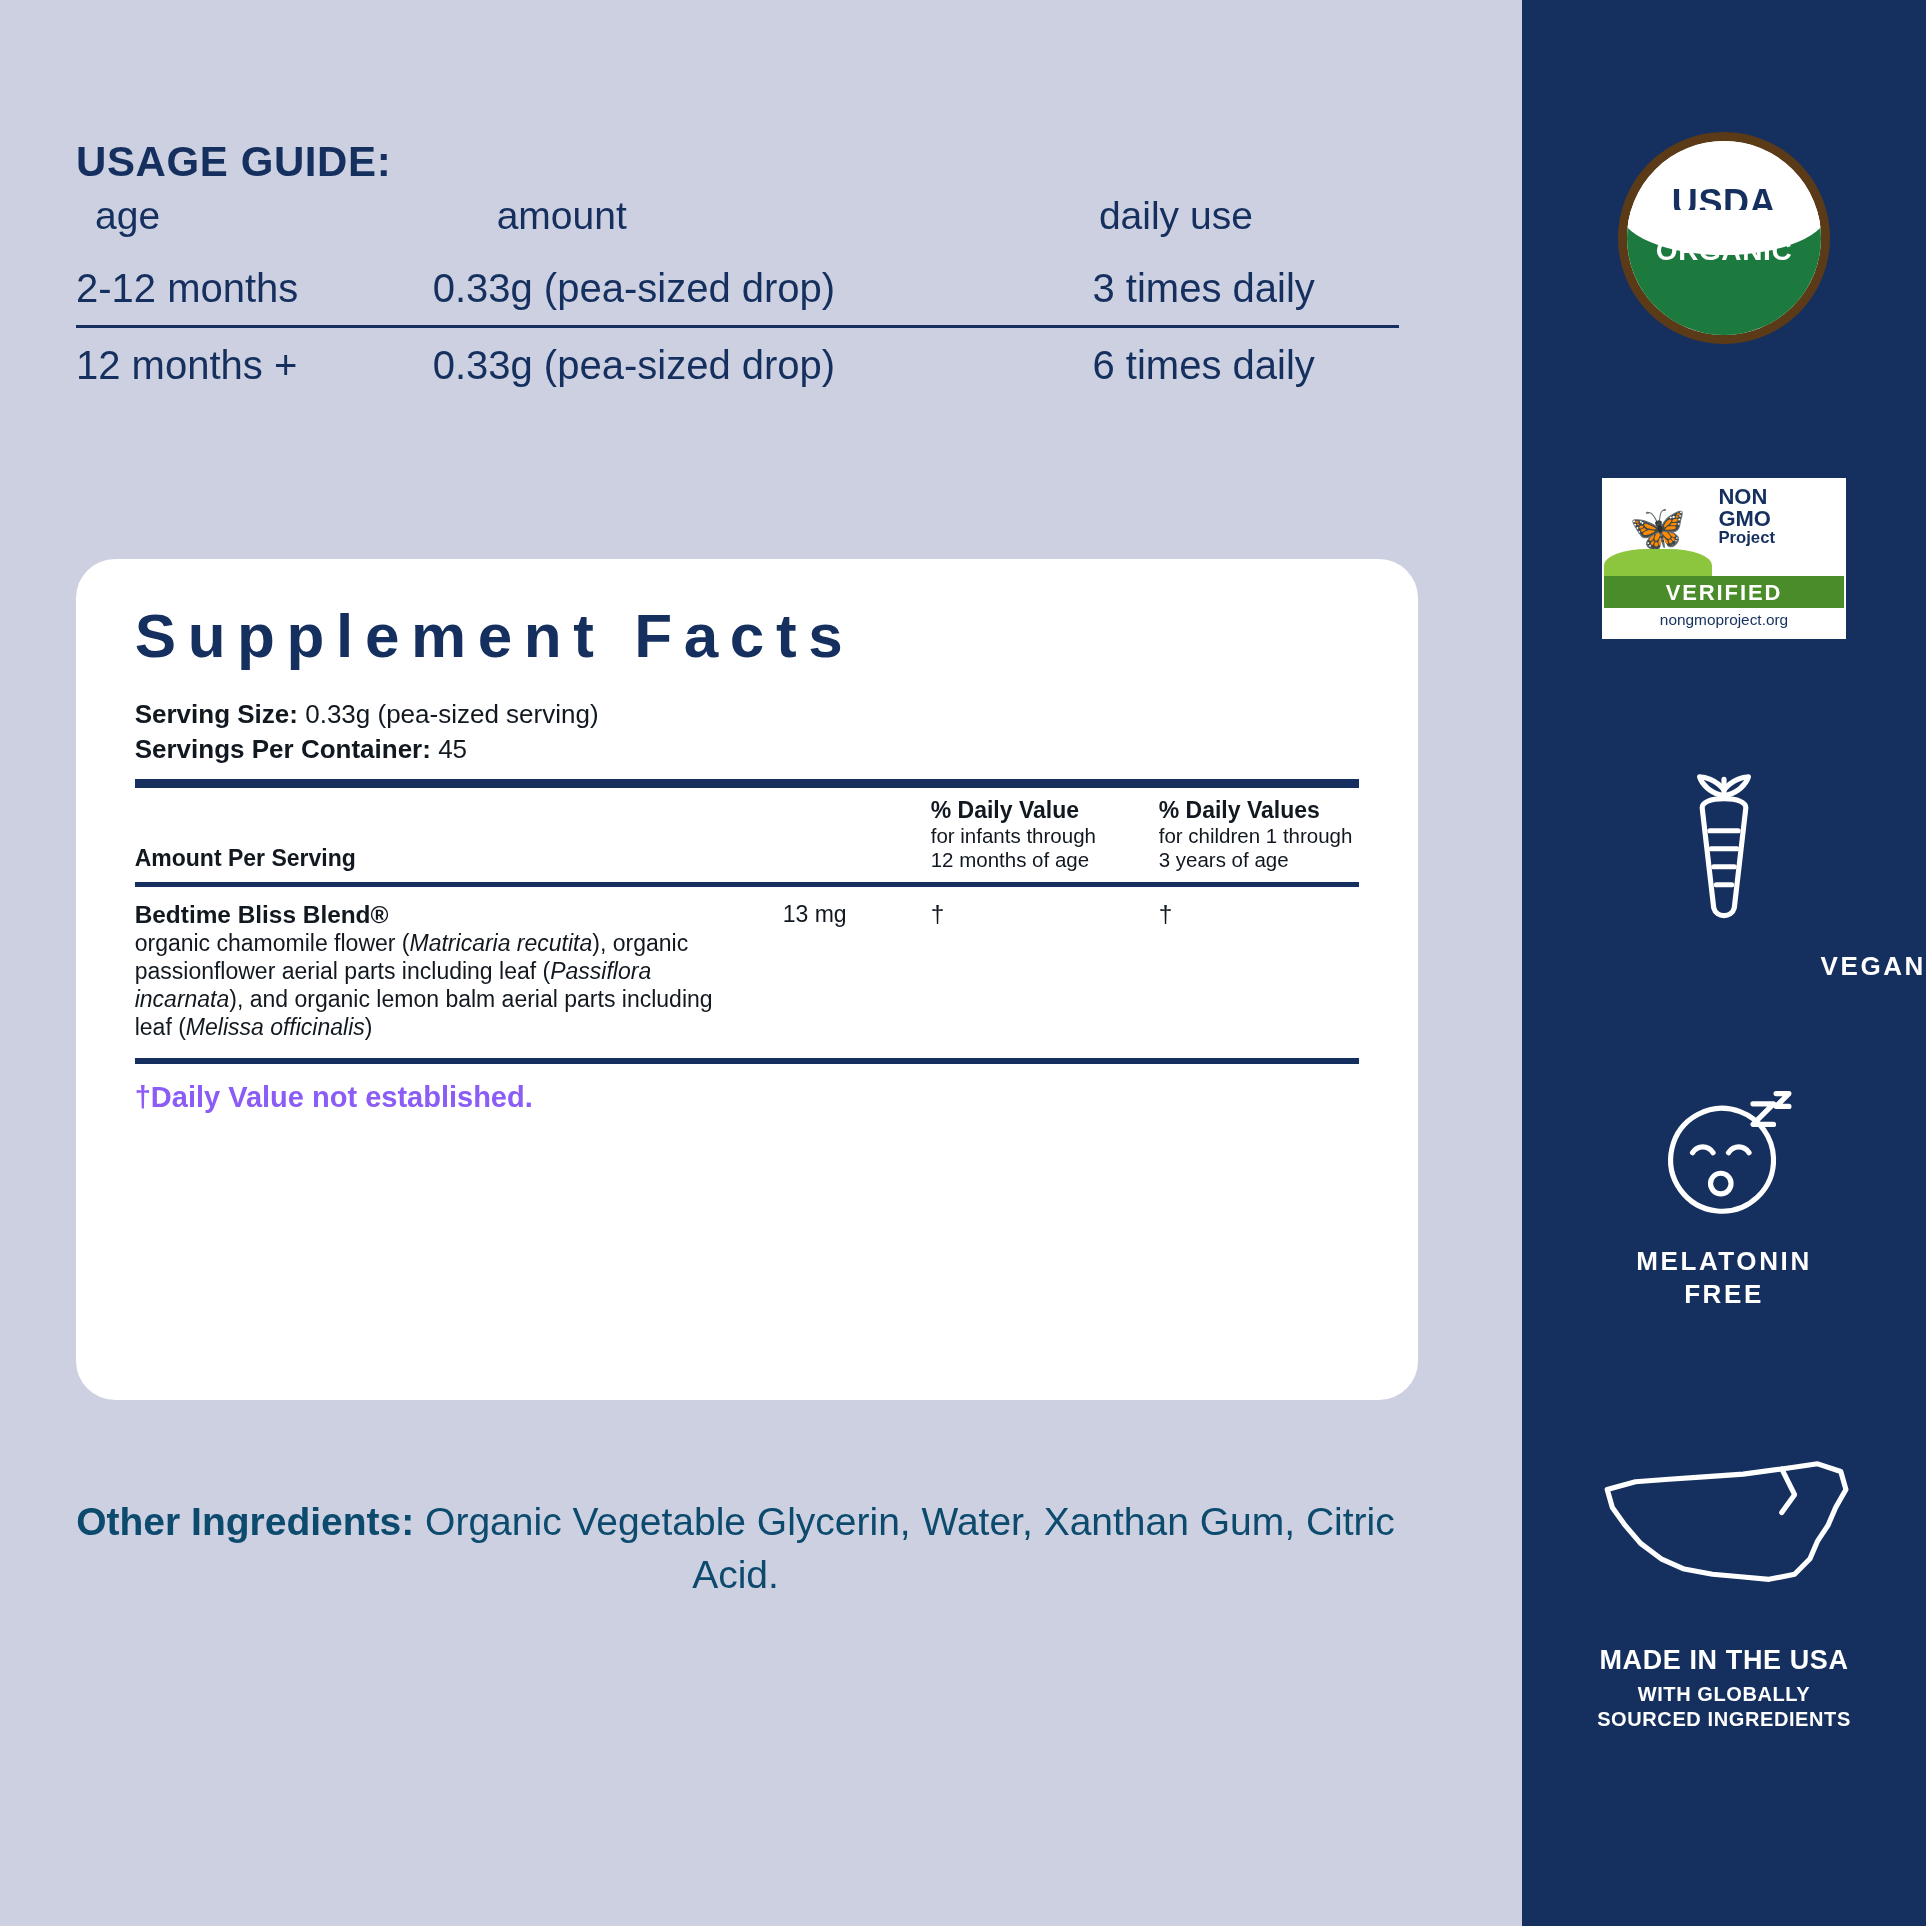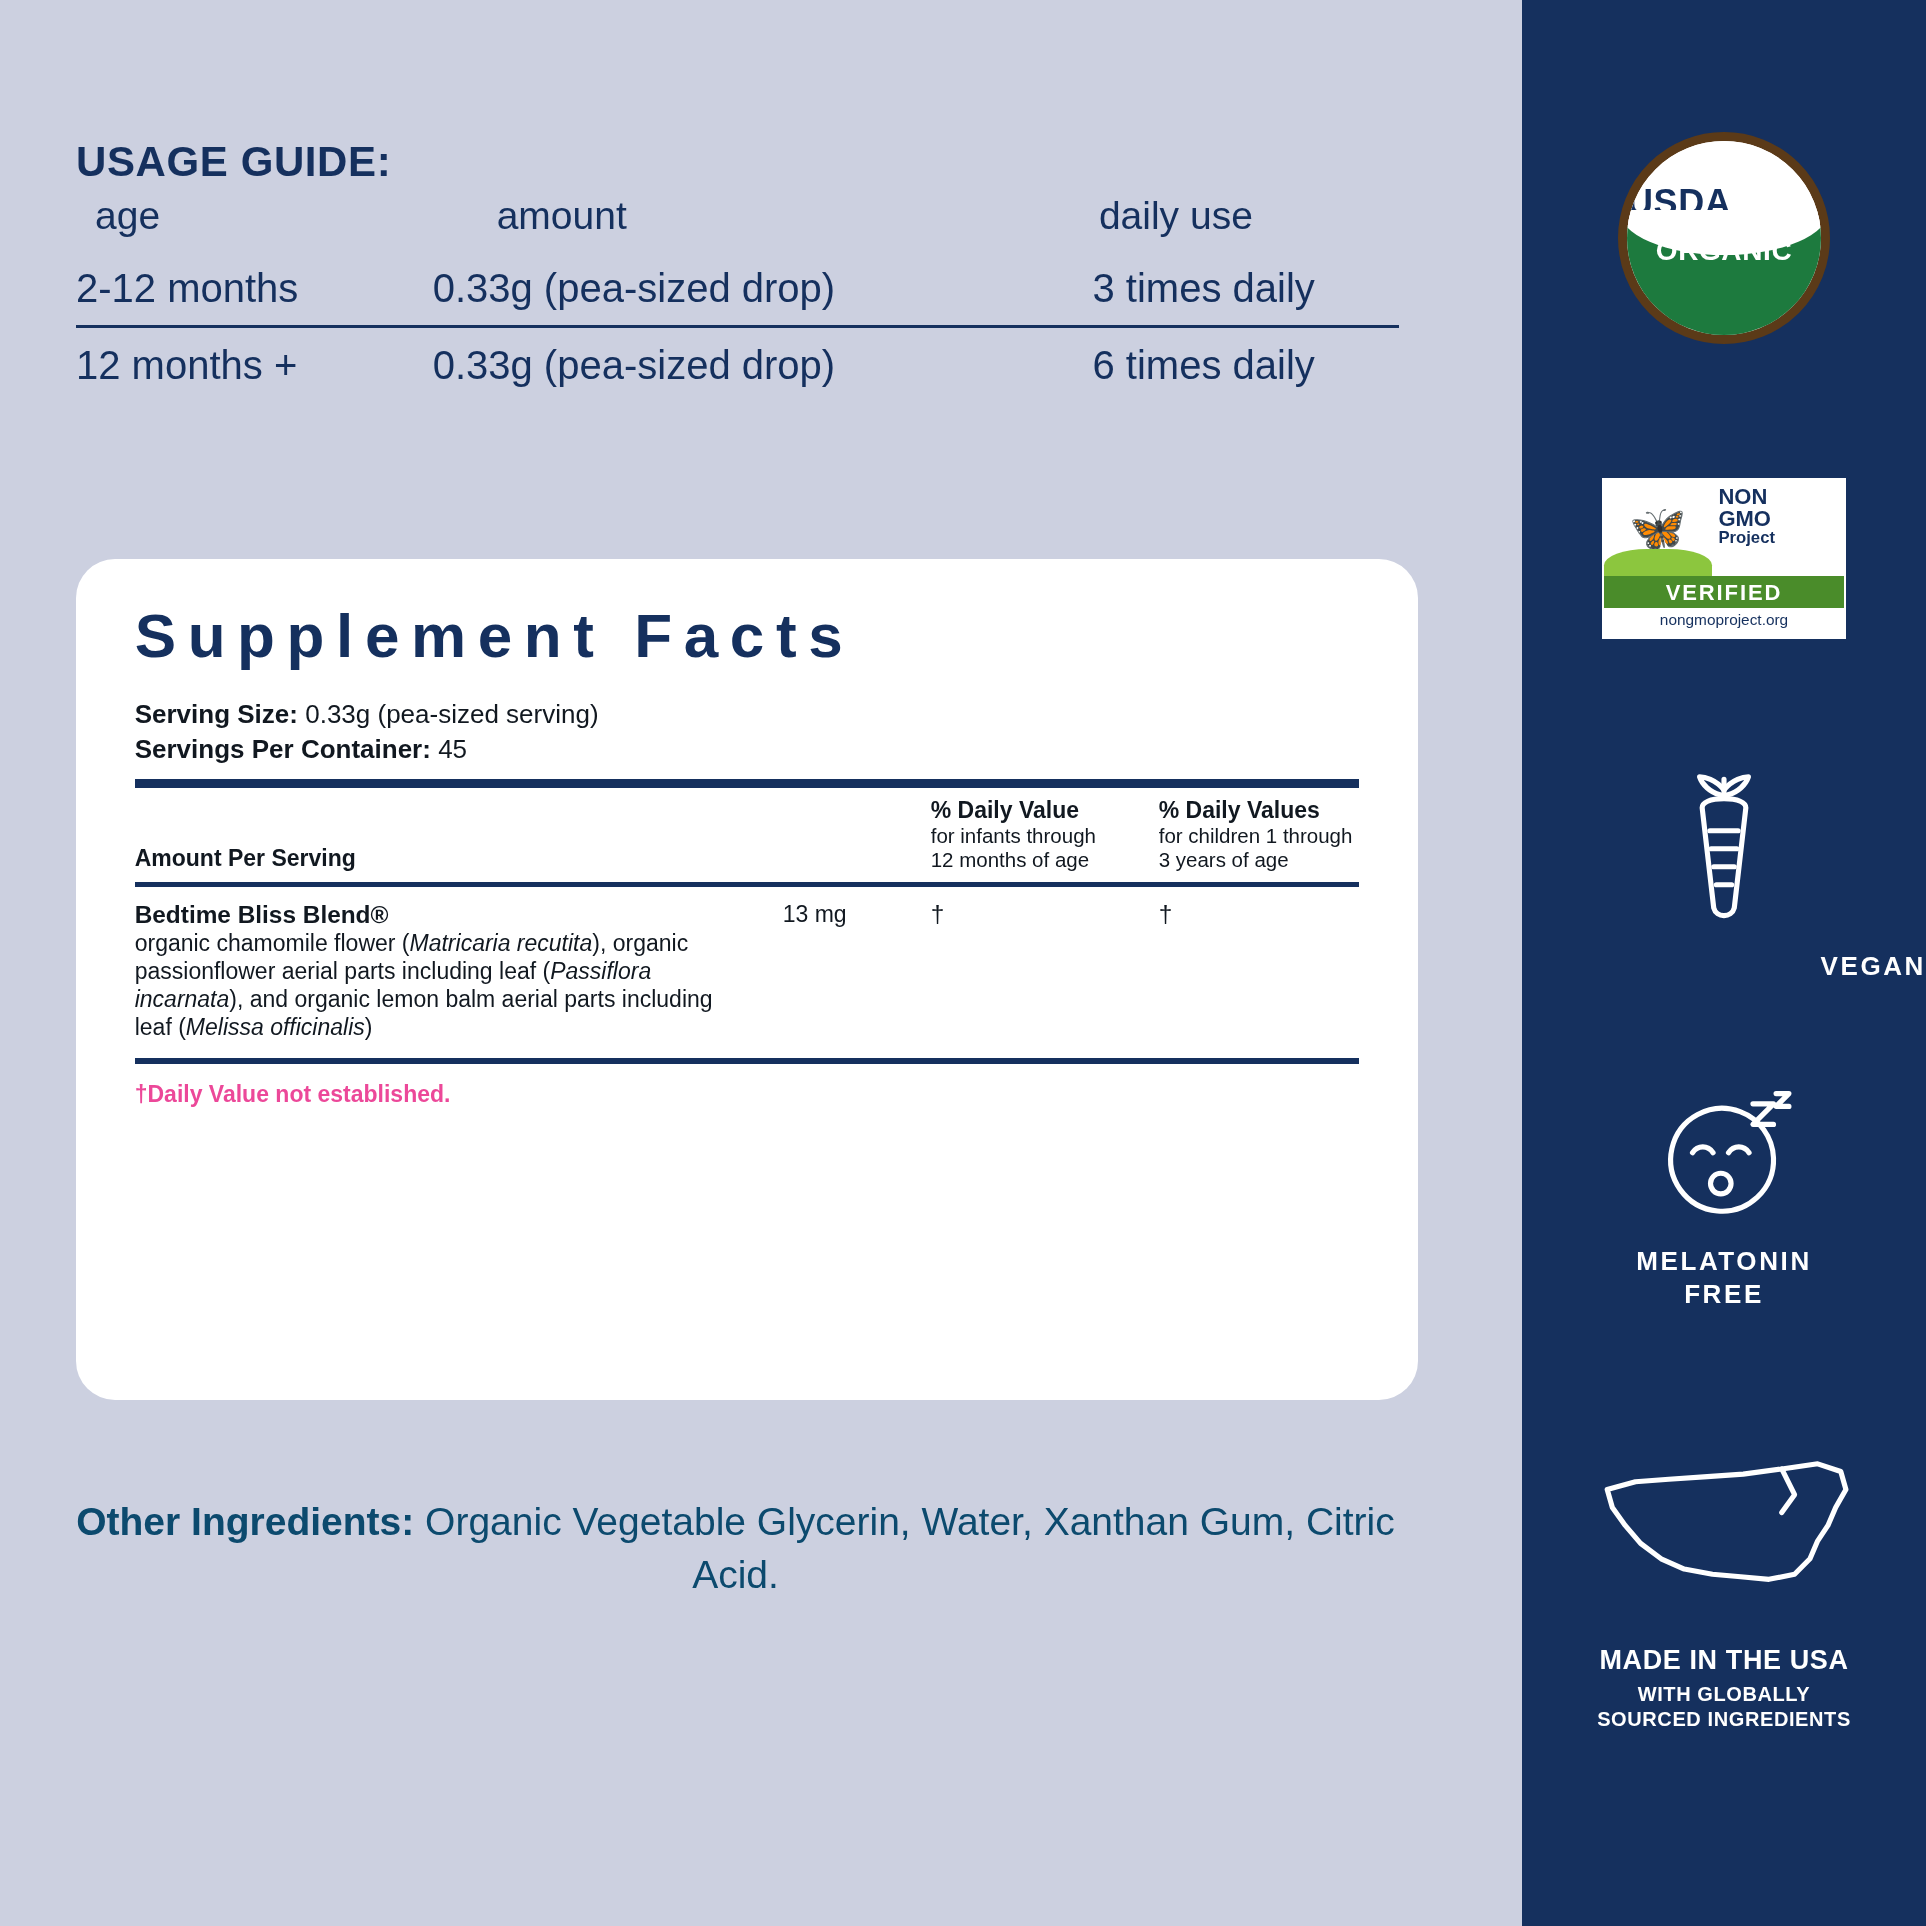--- a/index.html
+++ b/index.html
@@ -177,23 +177,23 @@
     padding-left: 74px;
   }
   .dagger2 {
     font-size: 24.4px;
     color: #111820;
     text-align: left;
     padding-top: 1.3px;
     padding-left: 109px;
   }
   .sf-foot {
-    font-size: 23px;
-    font-weight: bold;
-    color: #ec4899;
+    font-size: 29px;
+    font-weight: bold;
+    color: #8b5cf6;
     margin: 16.7px 0 0 7.7px;
   }
 
   
   .other {
     position: absolute;
     left: 74px;
     top: 1496px;
     width: 1323px;
     color: #0c4a6e;
@@ -224,20 +224,21 @@
     border: 9px solid #5b3a18;
     box-sizing: border-box;
     overflow: hidden;
     position: relative;
   }
   .usda-top {
     height: 44%;
     background: #ffffff;
     display: flex;
     align-items: flex-end;
+    justify-content: center;
   }
   .usda-top span {
     color: #15305e;
     font-weight: bold;
     font-size: 36px;
     letter-spacing: 0.6px;
     padding-bottom: 2.6px;
   }
   .usda-bottom {
     height: 56%;

